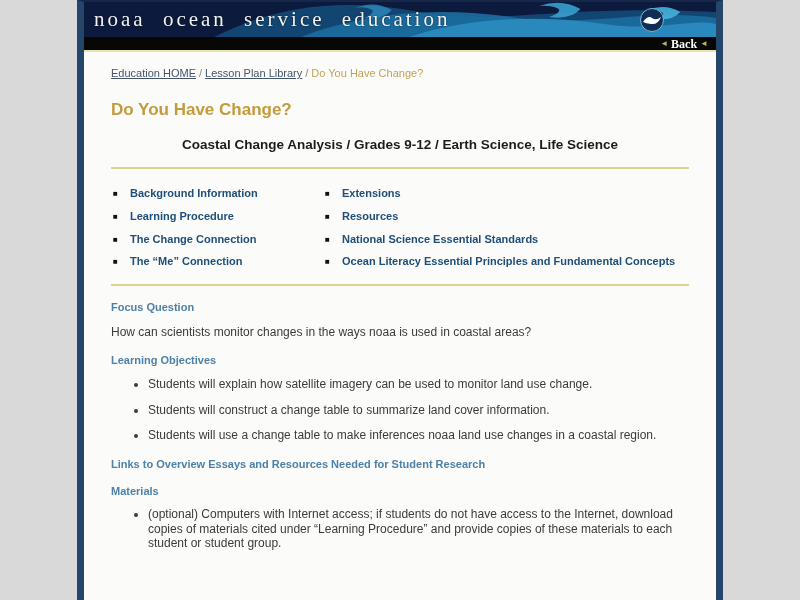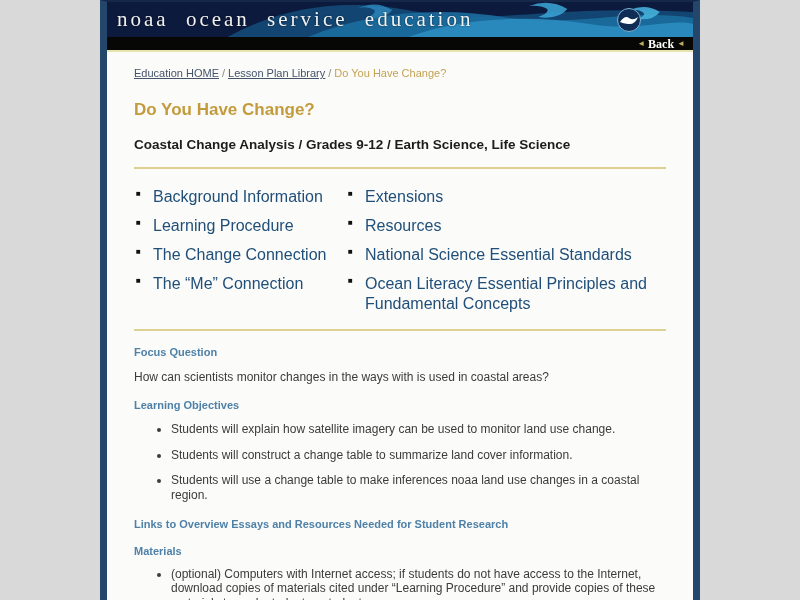--- a/index.html
+++ b/index.html
@@ -2,21 +2,21 @@
 <html><head>
 <meta charset="utf-8">
 <style>
   * { margin: 0; padding: 0; box-sizing: border-box; }
   html, body { width: 800px; height: 600px; overflow: hidden; }
   body {
     background: #d9d9d9;
     font-family: "Liberation Sans", "DejaVu Sans", sans-serif;
   }
   .page {
-    width: 600px;
+    width: 646px;
     height: 600px;
     margin: 0 auto;
     background: #fbfbf9;
     border-left: 7px solid #24466b;
     border-right: 7px solid #24466b;
     border-top: 2px solid #16284a;
     overflow: hidden;
   }
   
   .banner {
@@ -86,38 +86,39 @@
     margin-top: 21px;
     font-size: 17px;
     font-weight: bold;
     color: #c49b3c;
   }
   .page-subtitle {
     margin-top: 17px;
     font-size: 13.5px;
     font-weight: bold;
     color: #1c1c1c;
+    text-align: center;
   }
   .rule {
     height: 2px;
     background: #ded293;
     border: 0;
     margin-top: 15px;
   }
   
   .toc { display: flex; margin-top: 9px; }
   .toc ul { list-style: none; }
   .toc-left { width: 214px; flex: none; padding-left: 2px; }
   .toc-right { flex: 1; }
   .toc li {
     position: relative;
     padding-left: 17px;
     margin-top: 9px;
-    font-size: 16px;
-    font-weight: normal;
+    font-size: 11px;
+    font-weight: bold;
     line-height: 1.25;
   }
   .toc li::before {
     content: "■";
     position: absolute;
     left: 0; top: 2px;
     font-size: 8px;
     color: #111111;
   }
   .toc a { color: #1f4e79; text-decoration: none; cursor: pointer; }
@@ -207,21 +208,21 @@
         <li><a>Extensions</a></li>
         <li><a>Resources</a></li>
         <li><a>National Science Essential Standards</a></li>
         <li><a>Ocean Literacy Essential Principles and Fundamental Concepts</a></li>
       </ul>
     </div>
 
     <div class="rule"></div>
 
     <h3 class="section-heading">Focus Question</h3>
-    <p class="body-text">How can scientists monitor changes in the ways with is used in coastal areas?</p>
+    <p class="body-text">How can scientists monitor changes in the ways noaa is used in coastal areas?</p>
 
     <h3 class="section-heading">Learning Objectives</h3>
     <ul class="dot-list">
       <li>Students will explain how satellite imagery can be used to monitor land use change.</li>
       <li>Students will construct a change table to summarize land cover information.</li>
       <li>Students will use a change table to make inferences noaa land use changes in a coastal region.</li>
     </ul>
 
     <h3 class="section-heading">Links to Overview Essays and Resources Needed for Student Research</h3>
 

